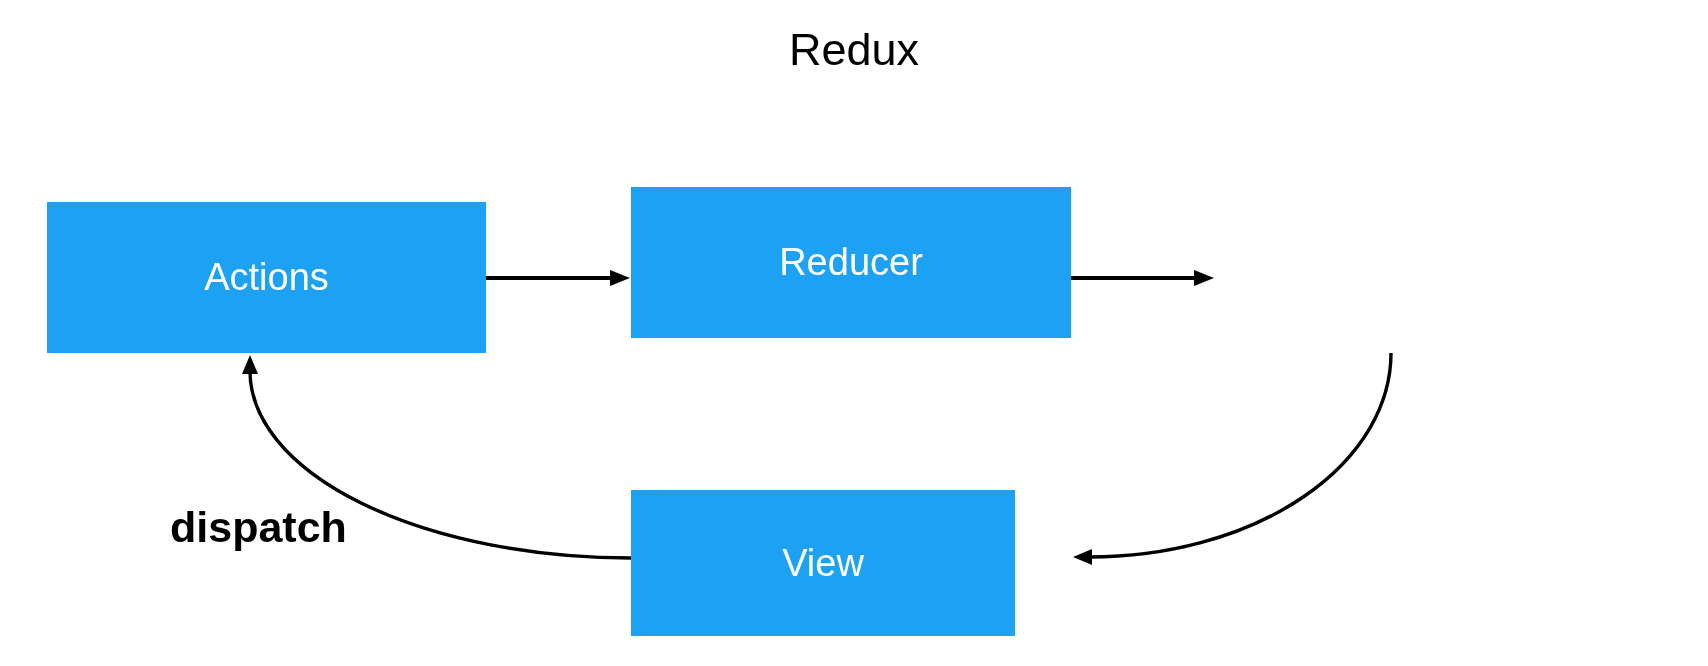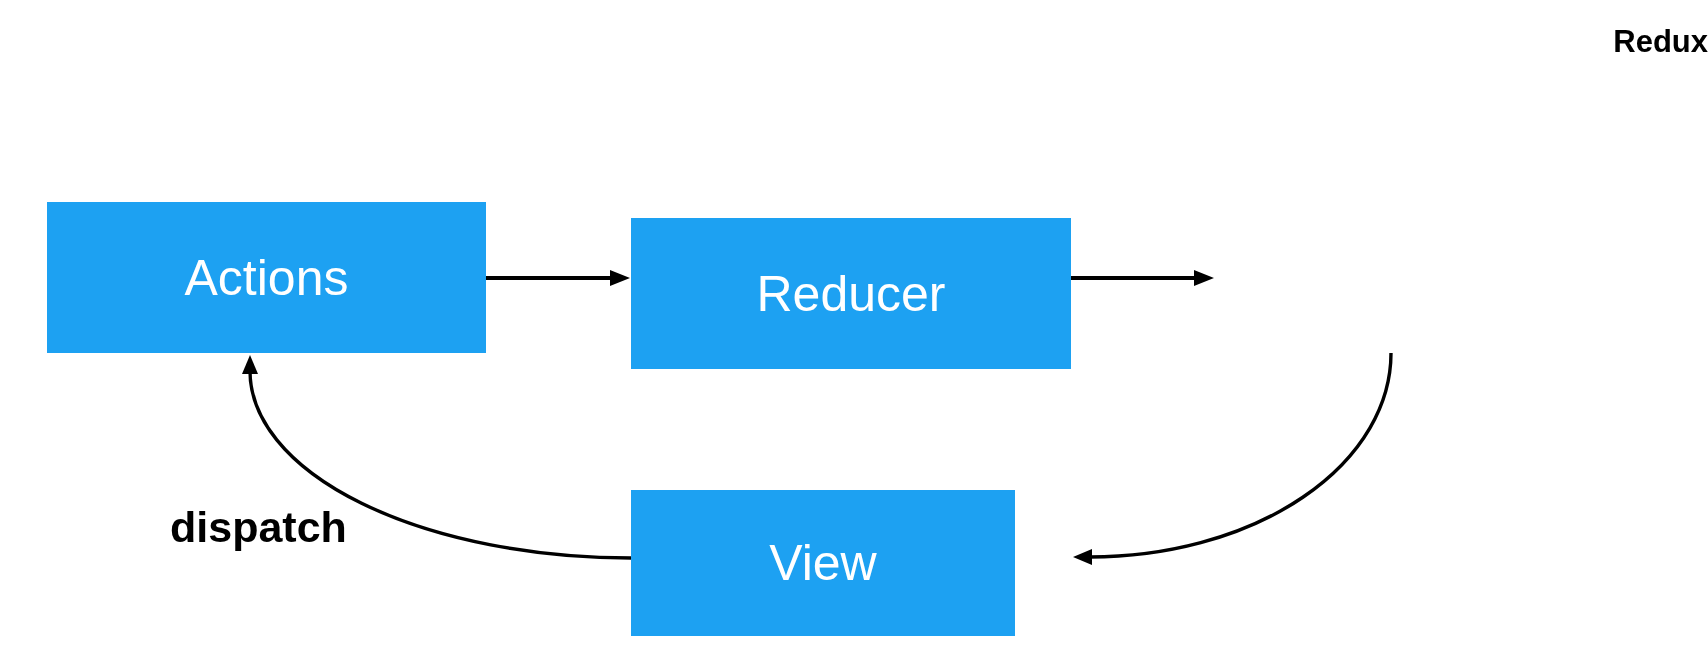--- a/index.html
+++ b/index.html
@@ -13,44 +13,44 @@
     height: 666px;
     background: #ffffff;
     font-family: "Liberation Sans", sans-serif;
     overflow: hidden;
   }
   .diagram-title {
     position: absolute;
     top: 24px;
     left: 0;
     width: 100%;
-    text-align: right;
-    font-size: 31px;
-    font-weight: 700;
+    text-align: center;
+    font-size: 45px;
+    font-weight: 400;
     color: #000000;
     letter-spacing: 0px;
   }
   .arrows {
     position: absolute;
     left: 0;
     top: 0;
     pointer-events: none;
   }
   .node {
     position: absolute;
     background: #1da1f2;
     color: #ffffff;
     display: flex;
     align-items: center;
     justify-content: center;
-    font-size: 50px;
+    font-size: 38px;
     font-weight: 400;
   }
   .node-actions { left: 47px;   top: 202px; width: 439px; height: 151px; }
-  .node-reducer { left: 631px;  top: 218px; width: 440px; height: 151px; }
+  .node-reducer { left: 631px;  top: 187px; width: 440px; height: 151px; }
   .node-store   { left: 1215px; top: 202px; width: 441px; height: 151px; }
   .node-view    { left: 631px;  top: 478px; width: 384px; height: 146px; margin-top: 12px; }
   .edge-label {
     position: absolute;
     font-size: 43px;
     font-weight: 700;
     color: #000000;
     white-space: nowrap;
   }
   .edge-label-dispatch  { left: 170px;  top: 503px; }

